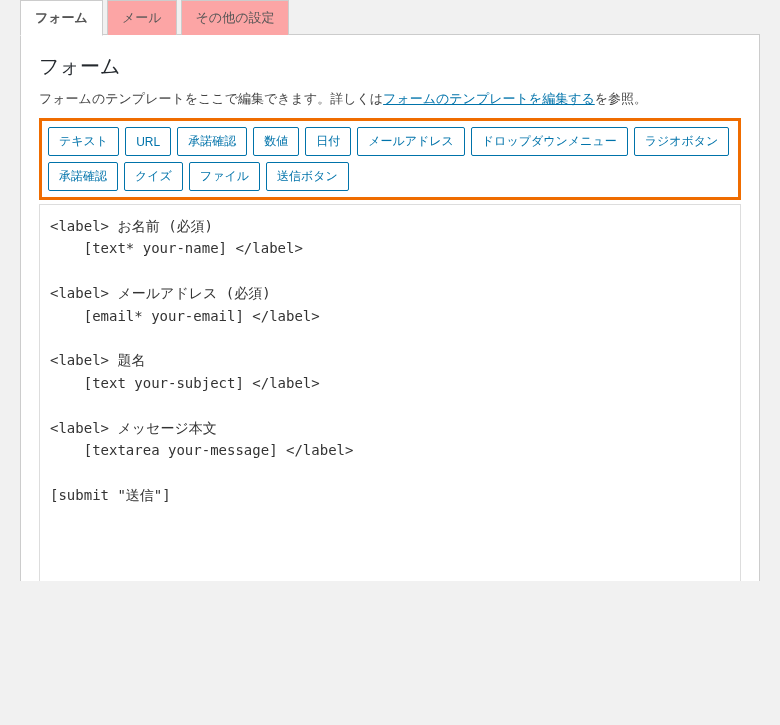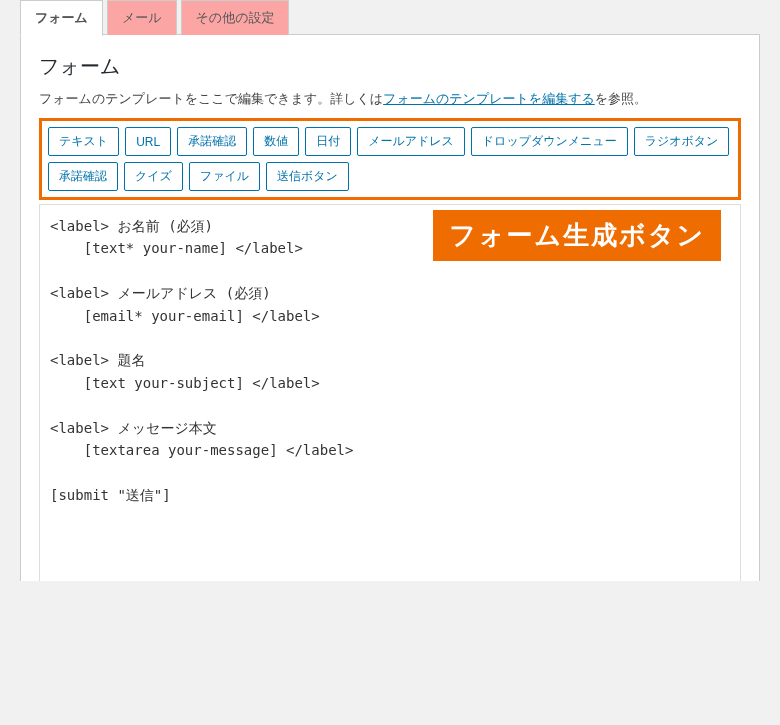--- a/index.html
+++ b/index.html
@@ -138,21 +138,20 @@
         <button class="tag-btn">ドロップダウンメニュー</button>
         <button class="tag-btn">ラジオボタン</button>
         <button class="tag-btn">承諾確認</button>
         <button class="tag-btn">クイズ</button>
         <button class="tag-btn">ファイル</button>
         <button class="tag-btn">送信ボタン</button>
       </div>
     </div>
 
     <div class="textarea-wrap">
-      <div class="annotation-label">フォーム生成ボタン</div>
       <textarea class="form-textarea" style="">&lt;label&gt; お名前 (必須)
     [text* your-name] &lt;/label&gt;
 
 &lt;label&gt; メールアドレス (必須)
     [email* your-email] &lt;/label&gt;
 
 &lt;label&gt; 題名
     [text your-subject] &lt;/label&gt;
 
 &lt;label&gt; メッセージ本文

